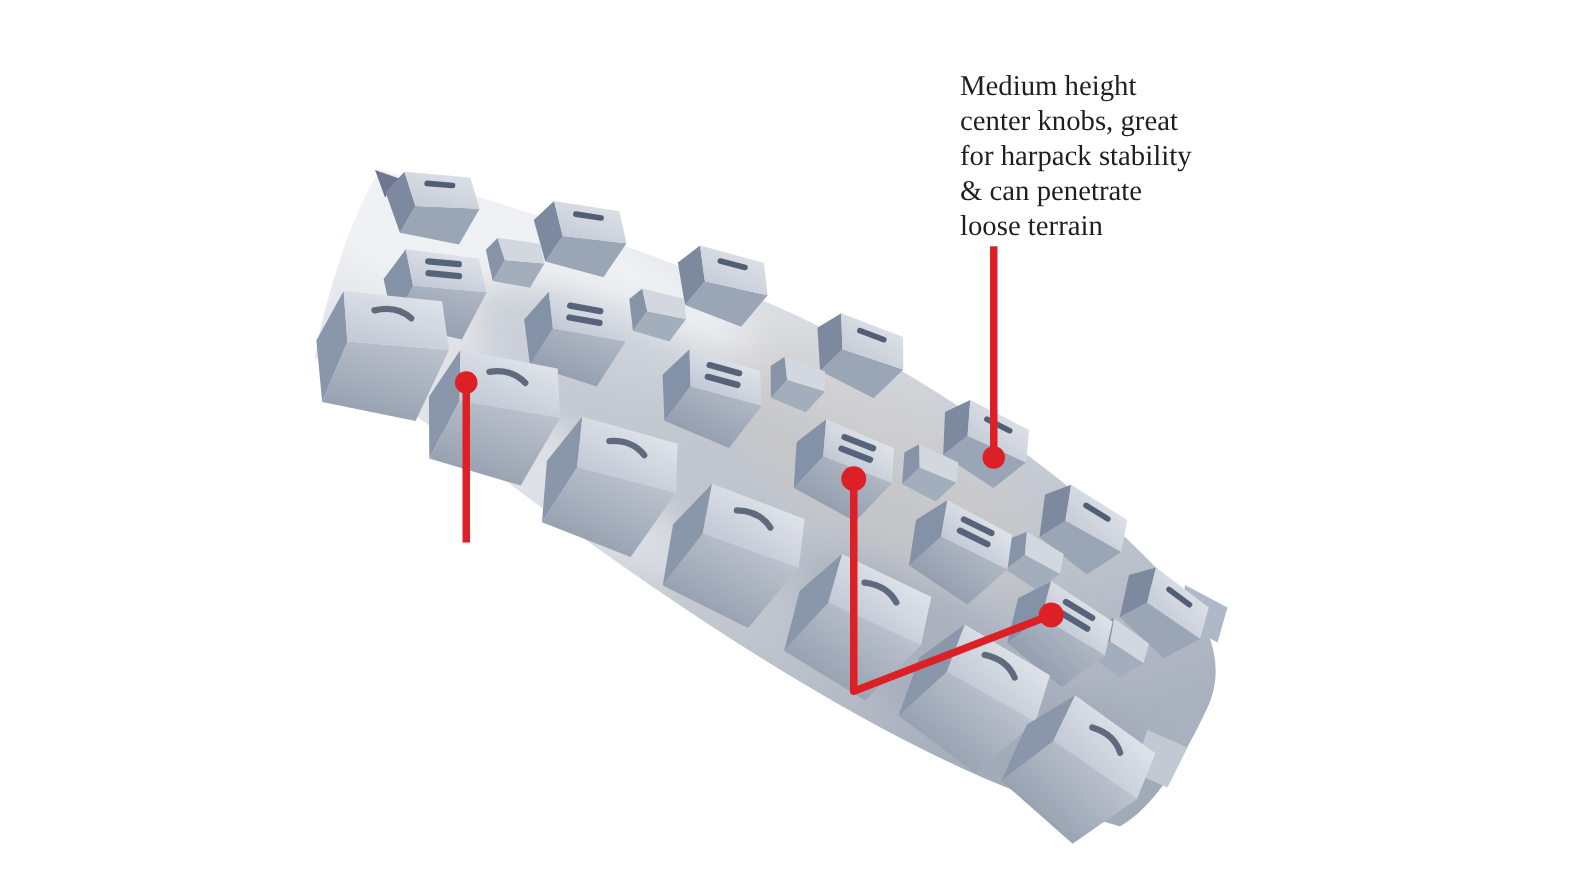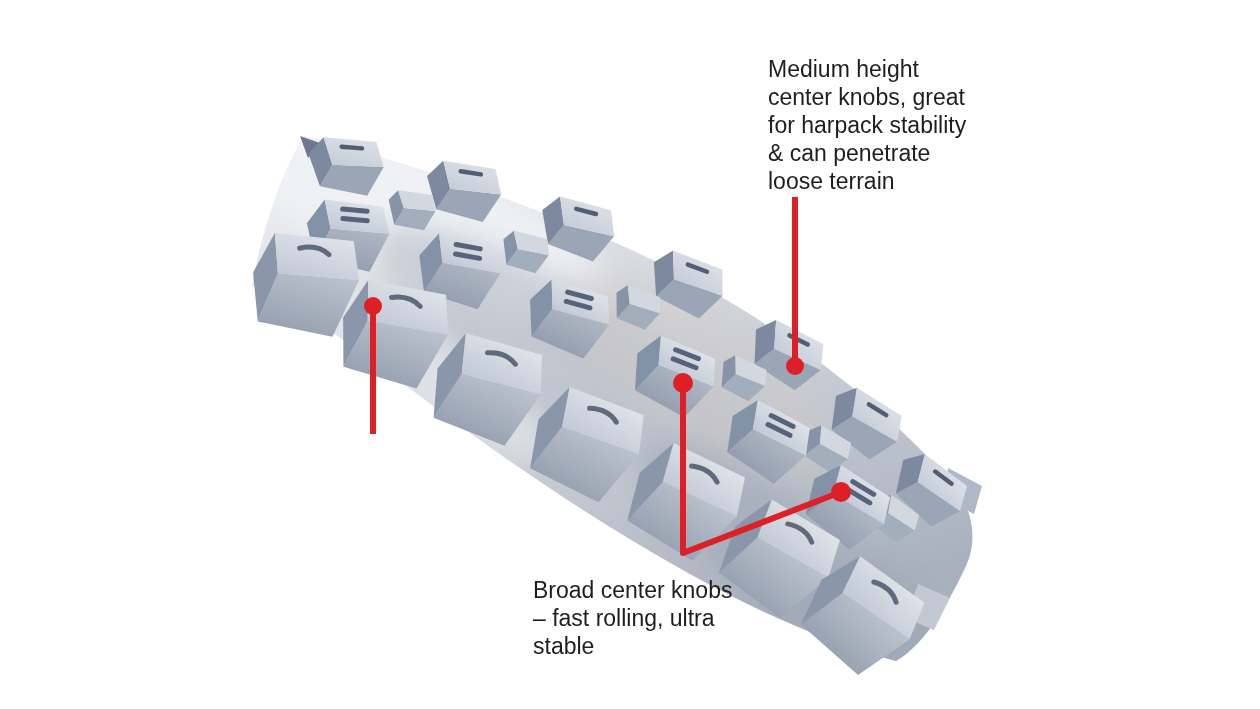--- a/index.html
+++ b/index.html
@@ -1,19 +1,19 @@
 <!DOCTYPE html>
 <html style="--background: #ffffff; --accent-red: #dd1f26; --text: #1e1e1e; --tire-body-light: #eceef1; --tire-body-dark: #aab2bf; --knob-top: #d9dde4; --knob-side: #8794a8; --knob-slit: #57637a;"><head>
 <meta charset="utf-8">
 <style>
   html,body{margin:0;padding:0;background:#fff;}
   .canvas{
     position:relative;width:1260px;height:709px;overflow:hidden;
     background:var(--background,#ffffff);
-    font-family:Liberation Sans, sans-serif;
+    font-family:Liberation Serif, serif;
   }
   .canvas svg{position:absolute;left:0;top:0;}
   .label{
     position:absolute;white-space:pre-line;
     font-size:23px;line-height:28px;font-weight:400;
     color:var(--text,#1e1e1e);
   }
   #label-medium{left:768px;top:55px;width:250px;}
   #label-cornering{left:262px;top:451px;width:260px;}
   #label-broad{left:533px;top:576px;width:230px;}
@@ -150,16 +150,13 @@
     </g>
   </svg>
 
   <div class="label" id="label-medium">Medium height
 center knobs, great
 for harpack stability
 &amp; can penetrate
 loose terrain</div>
 
 
-  <div class="label" id="label-broad">Broad center knobs
-– fast rolling, ultra
-stable</div>
 </div>
 
 </body></html>

